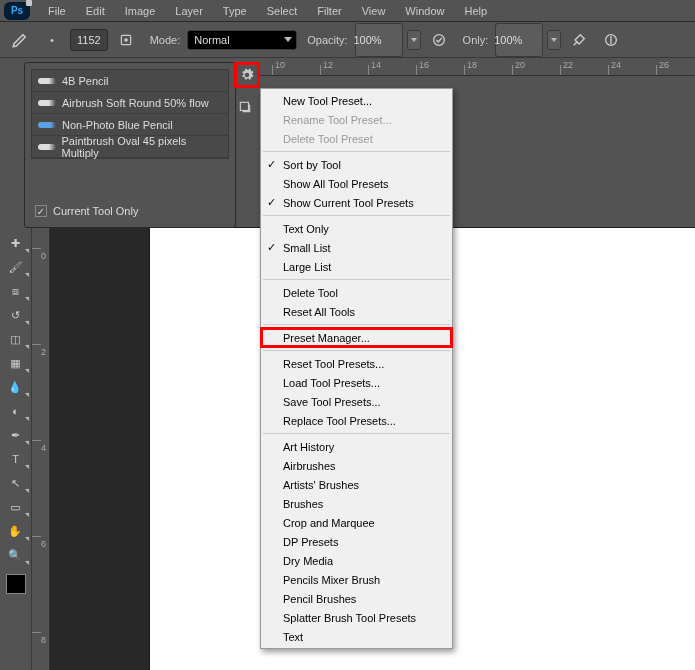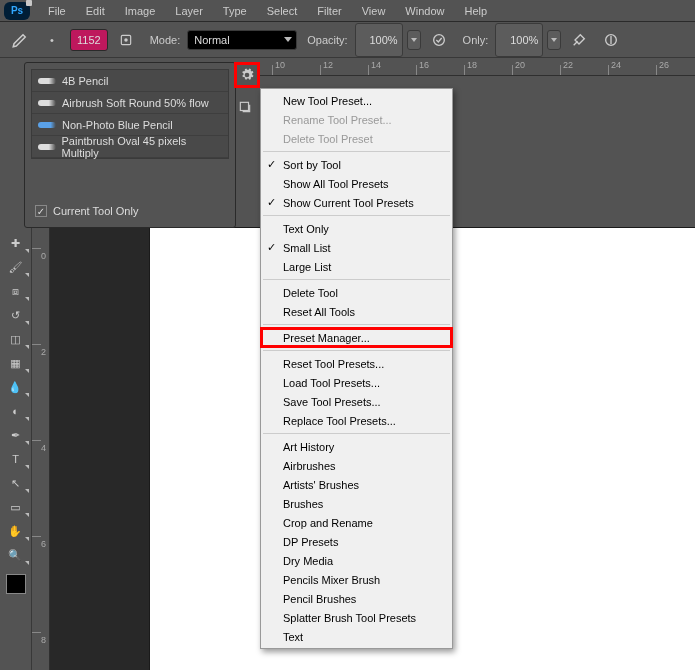--- a/index.html
+++ b/index.html
@@ -3,24 +3,24 @@
 <meta charset="utf-8">
 <style>
 *{margin:0;padding:0;box-sizing:border-box;font-family:Tahoma,Arial,sans-serif;font-size:11px;-webkit-font-smoothing:antialiased}
 body{width:695px;height:670px;background:#535353;overflow:hidden;position:relative}
 .menubar{height:22px;background:#535353;display:flex;align-items:center;padding-left:4px;border-bottom:1px solid #2a2a2a}
 .ps-logo{width:26px;height:18px;background:#001e36;color:#31a8ff;font-weight:bold;font-size:10px;display:flex;align-items:center;justify-content:center;border-radius:6px;margin-right:8px;position:relative}
 .ps-logo::after{content:"";position:absolute;top:-2px;right:-2px;width:6px;height:6px;background:#c8c8c8;border-radius:1px}
 .menu-item{color:#ccc;padding:3px 10px;cursor:default}
 .optbar{height:36px;background:#535353;display:flex;align-items:center;padding-left:6px;gap:4px;border-bottom:1px solid #383838}
 .optbar .ico{width:28px;height:24px;display:flex;align-items:center;justify-content:center;color:#ccc}
-.optbar .field{height:22px;background:#be185d;border:1px solid #2a2a2a;color:#ddd;display:flex;align-items:center;justify-content:center;padding:0 6px;border-radius:3px}
+.optbar .field{height:22px;background:#404040;border:1px solid #2a2a2a;color:#ddd;display:flex;align-items:center;justify-content:center;padding:0 6px;border-radius:3px}
 .optbar .dropdown{width:110px;height:20px;background:#000000;border:1px solid #3a3a3a;color:#ddd;display:flex;align-items:center;padding:0 6px;border-radius:3px;position:relative}
 .optbar .dropdown::after{content:"";position:absolute;right:4px;width:0;height:0;border-left:4px solid transparent;border-right:4px solid transparent;border-top:5px solid #bbb}
-.optbar .pct{width:48px;height:34px;background:#5c5c5c;border:1px solid #3a3a3a;color:#ddd;display:flex;align-items:center;justify-content:flex-end;padding-right:4px;border-radius:3px}
+.optbar .pct{width:48px;height:34px;background:#5c5c5c;border:1px solid #3a3a3a;color:#ddd;display:flex;align-items:center;justify-content:flex-end;padding-right:20px;border-radius:3px}
 .optbar .arrow{width:14px;height:20px;background:#5c5c5c;border:1px solid #3a3a3a;border-radius:3px;display:flex;align-items:center;justify-content:center}
 .optbar .arrow::after{content:"";width:0;height:0;border-left:3px solid transparent;border-right:3px solid transparent;border-top:4px solid #bbb}
 .optbar .lbl{color:#ccc;margin-left:6px;margin-right:3px}
 .ruler-h{position:absolute;left:32px;right:0;top:58px;height:18px;background:#535353;border-bottom:1px solid #2f2f2f;display:flex;align-items:flex-end;overflow:hidden}
 .ruler-h .tick{position:absolute;bottom:0;color:#aaa;font-size:9px;border-left:1px solid #888;height:6px;padding-left:2px;line-height:0;padding-bottom:10px}
 .toolbox{position:absolute;left:0;top:228px;width:32px;bottom:0;background:#535353;border-right:1px solid #383838;display:flex;flex-direction:column;align-items:center;padding-top:4px;gap:2px}
 .toolbox .tool{width:28px;height:22px;display:flex;align-items:center;justify-content:center;color:#ccc;border-radius:2px;position:relative}
 .toolbox .tool.sub::after{content:"";position:absolute;right:1px;bottom:1px;width:0;height:0;border-left:4px solid transparent;border-top:4px solid #bbb}
 .toolbox .swatch{width:20px;height:20px;background:#000;border:1px solid #888;margin-top:6px}
 .ruler-v{position:absolute;left:32px;top:228px;bottom:0;width:18px;background:#535353;border-right:1px solid #2f2f2f}
@@ -210,20 +210,20 @@
     <div class="ctx-sep"></div>
     <div class="ctx-item">Reset Tool Presets...</div>
     <div class="ctx-item">Load Tool Presets...</div>
     <div class="ctx-item">Save Tool Presets...</div>
     <div class="ctx-item">Replace Tool Presets...</div>
     <div class="ctx-sep"></div>
     <div class="ctx-item">Art History</div>
     <div class="ctx-item">Airbrushes</div>
     <div class="ctx-item">Artists' Brushes</div>
     <div class="ctx-item">Brushes</div>
-    <div class="ctx-item">Crop and Rename</div>
+    <div class="ctx-item">Crop and Marquee</div>
     <div class="ctx-item">DP Presets</div>
     <div class="ctx-item">Dry Media</div>
     <div class="ctx-item">Pencils Mixer Brush</div>
     <div class="ctx-item">Pencil Brushes</div>
     <div class="ctx-item">Splatter Brush Tool Presets</div>
     <div class="ctx-item">Text</div>
   </div>
 
 </body></html>

